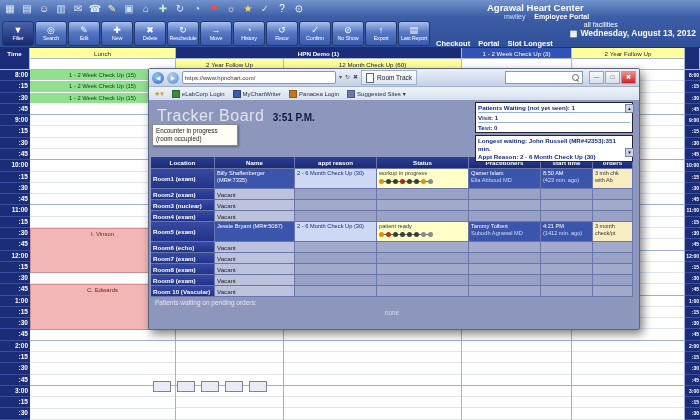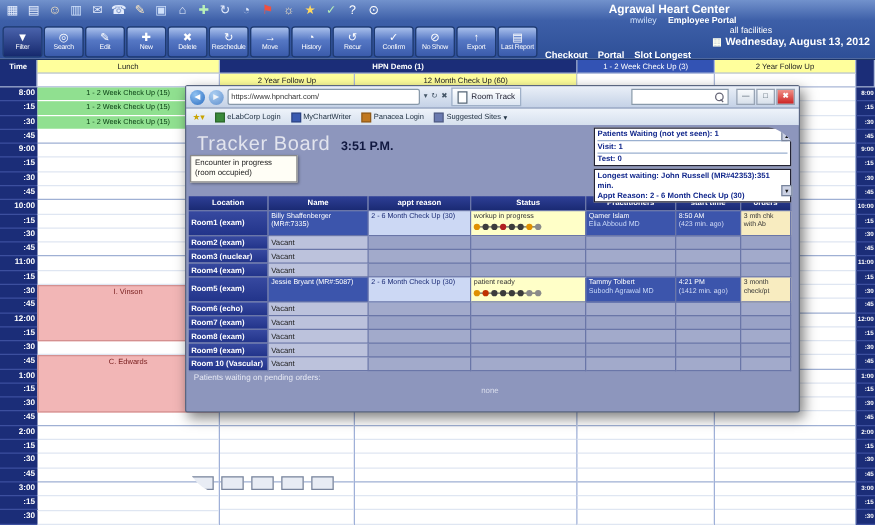--- a/index.html
+++ b/index.html
@@ -81,21 +81,21 @@
   .dmag::after{content:"";position:absolute;width:3px;height:1px;background:#667;transform:rotate(45deg);left:3px;top:5px;}
   .winbtns{display:flex;gap:1px;margin-left:3px;}
   .wbtn{width:13px;height:11px;font-size:6px;line-height:11px;text-align:center;color:#345;
         background:linear-gradient(#f8fafc,#d8e0ea);border:1px solid #98a4b4;}
   .wbtn.close{background:linear-gradient(#f09088,#c22);color:#fff;font-weight:bold;}
   .pfav{height:13px;background:linear-gradient(#eef3fa,#d6e0ee);display:flex;align-items:center;gap:8px;
         padding:0 5px;border-bottom:1px solid #8d96bd;font-size:6px;color:#234;}
   .favitem{display:flex;align-items:center;gap:2px;}
   .favsq{width:6px;height:6px;display:inline-block;border:1px solid rgba(0,0,0,.25);}
   .favstar{color:#c9a400;font-size:7px;}
-  .pcontent{position:relative;height:294px;overflow:hidden;border-radius:30px;}
+  .pcontent{position:relative;height:294px;overflow:hidden;}
   .pheading{position:absolute;left:8px;top:6px;white-space:nowrap;}
   .pheading .tb{font-size:16px;color:#e2e4ee;letter-spacing:.5px;}
   .pheading .tm{font-size:10px;color:#101840;font-weight:bold;margin-left:4px;}
   .tooltip{position:absolute;left:3px;top:23px;width:78px;background:#fffef6;border:1px solid #8a8a8a;
            padding:2px 3px;font-size:6.3px;color:#222;line-height:1.3;z-index:6;
            box-shadow:1px 1px 2px rgba(0,0,0,.35);}
   .waitpanel{position:absolute;right:6px;top:1px;width:158px;z-index:5;font-size:6.2px;
              color:#12288c;font-weight:bold;}
   .wbox{background:#fff;border:1px solid #223;padding:0 2px;}
   .wline{border-bottom:1px solid #9ab0d0;padding:1px 0;}

